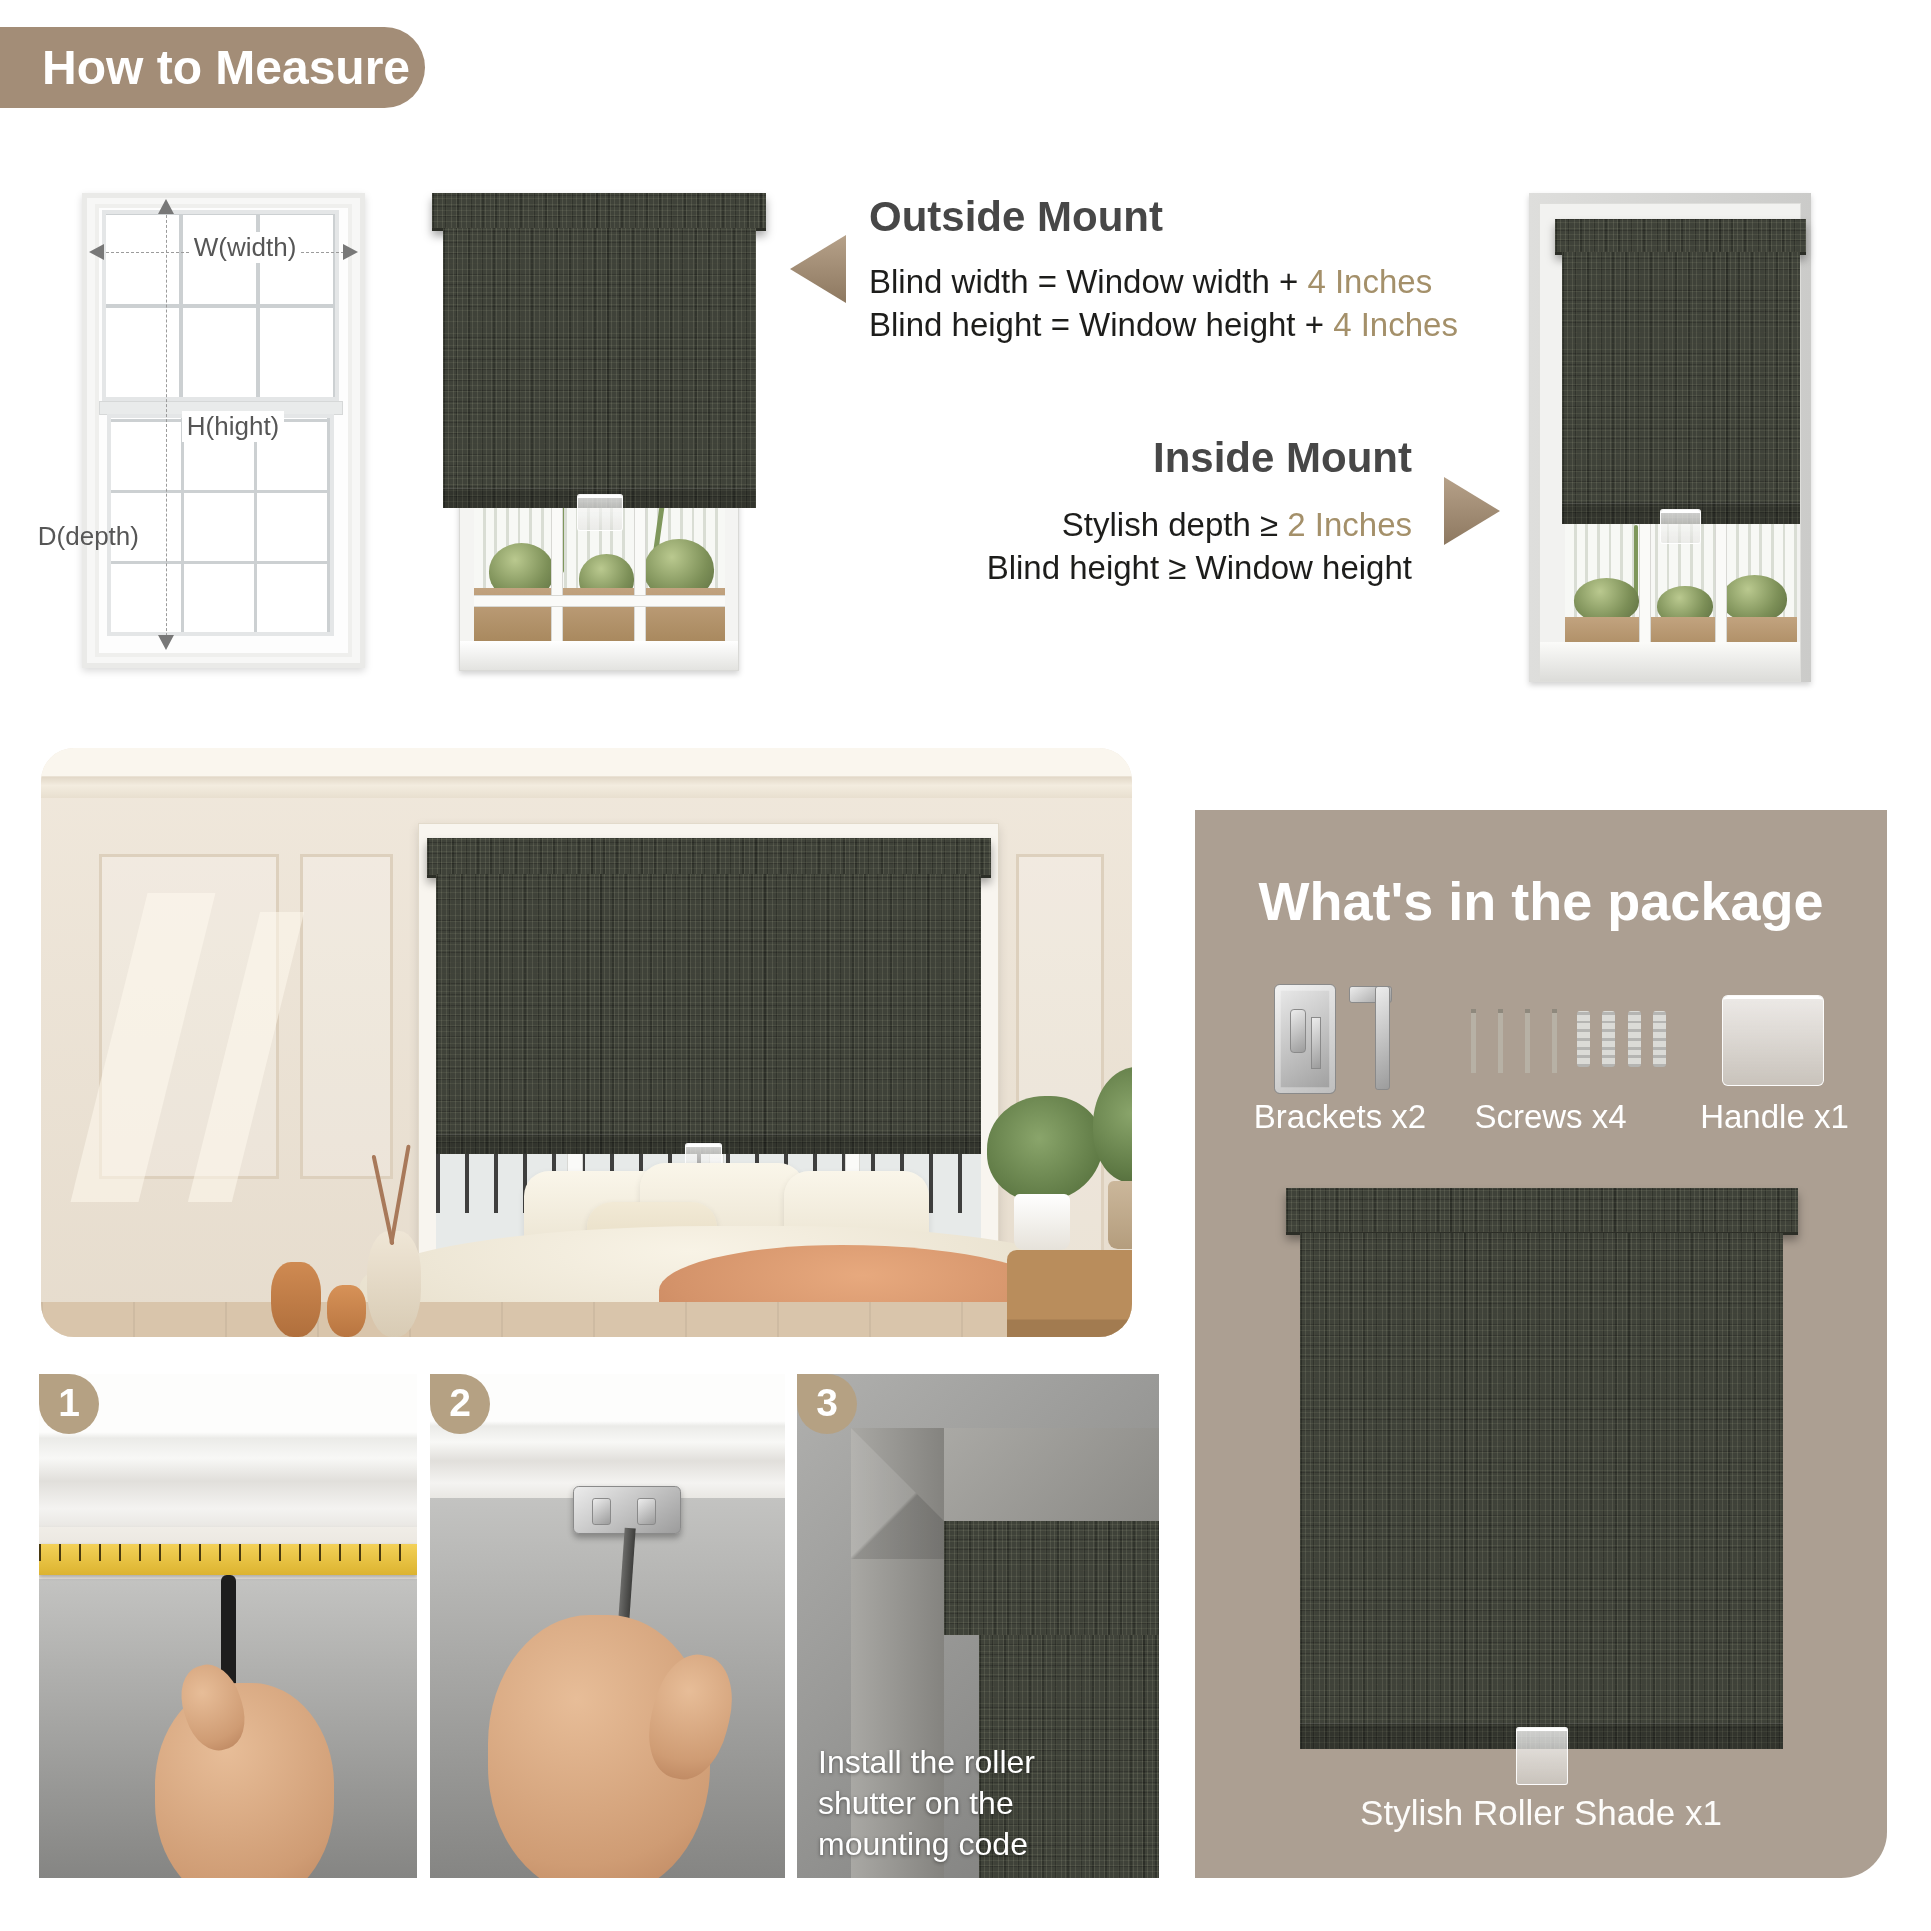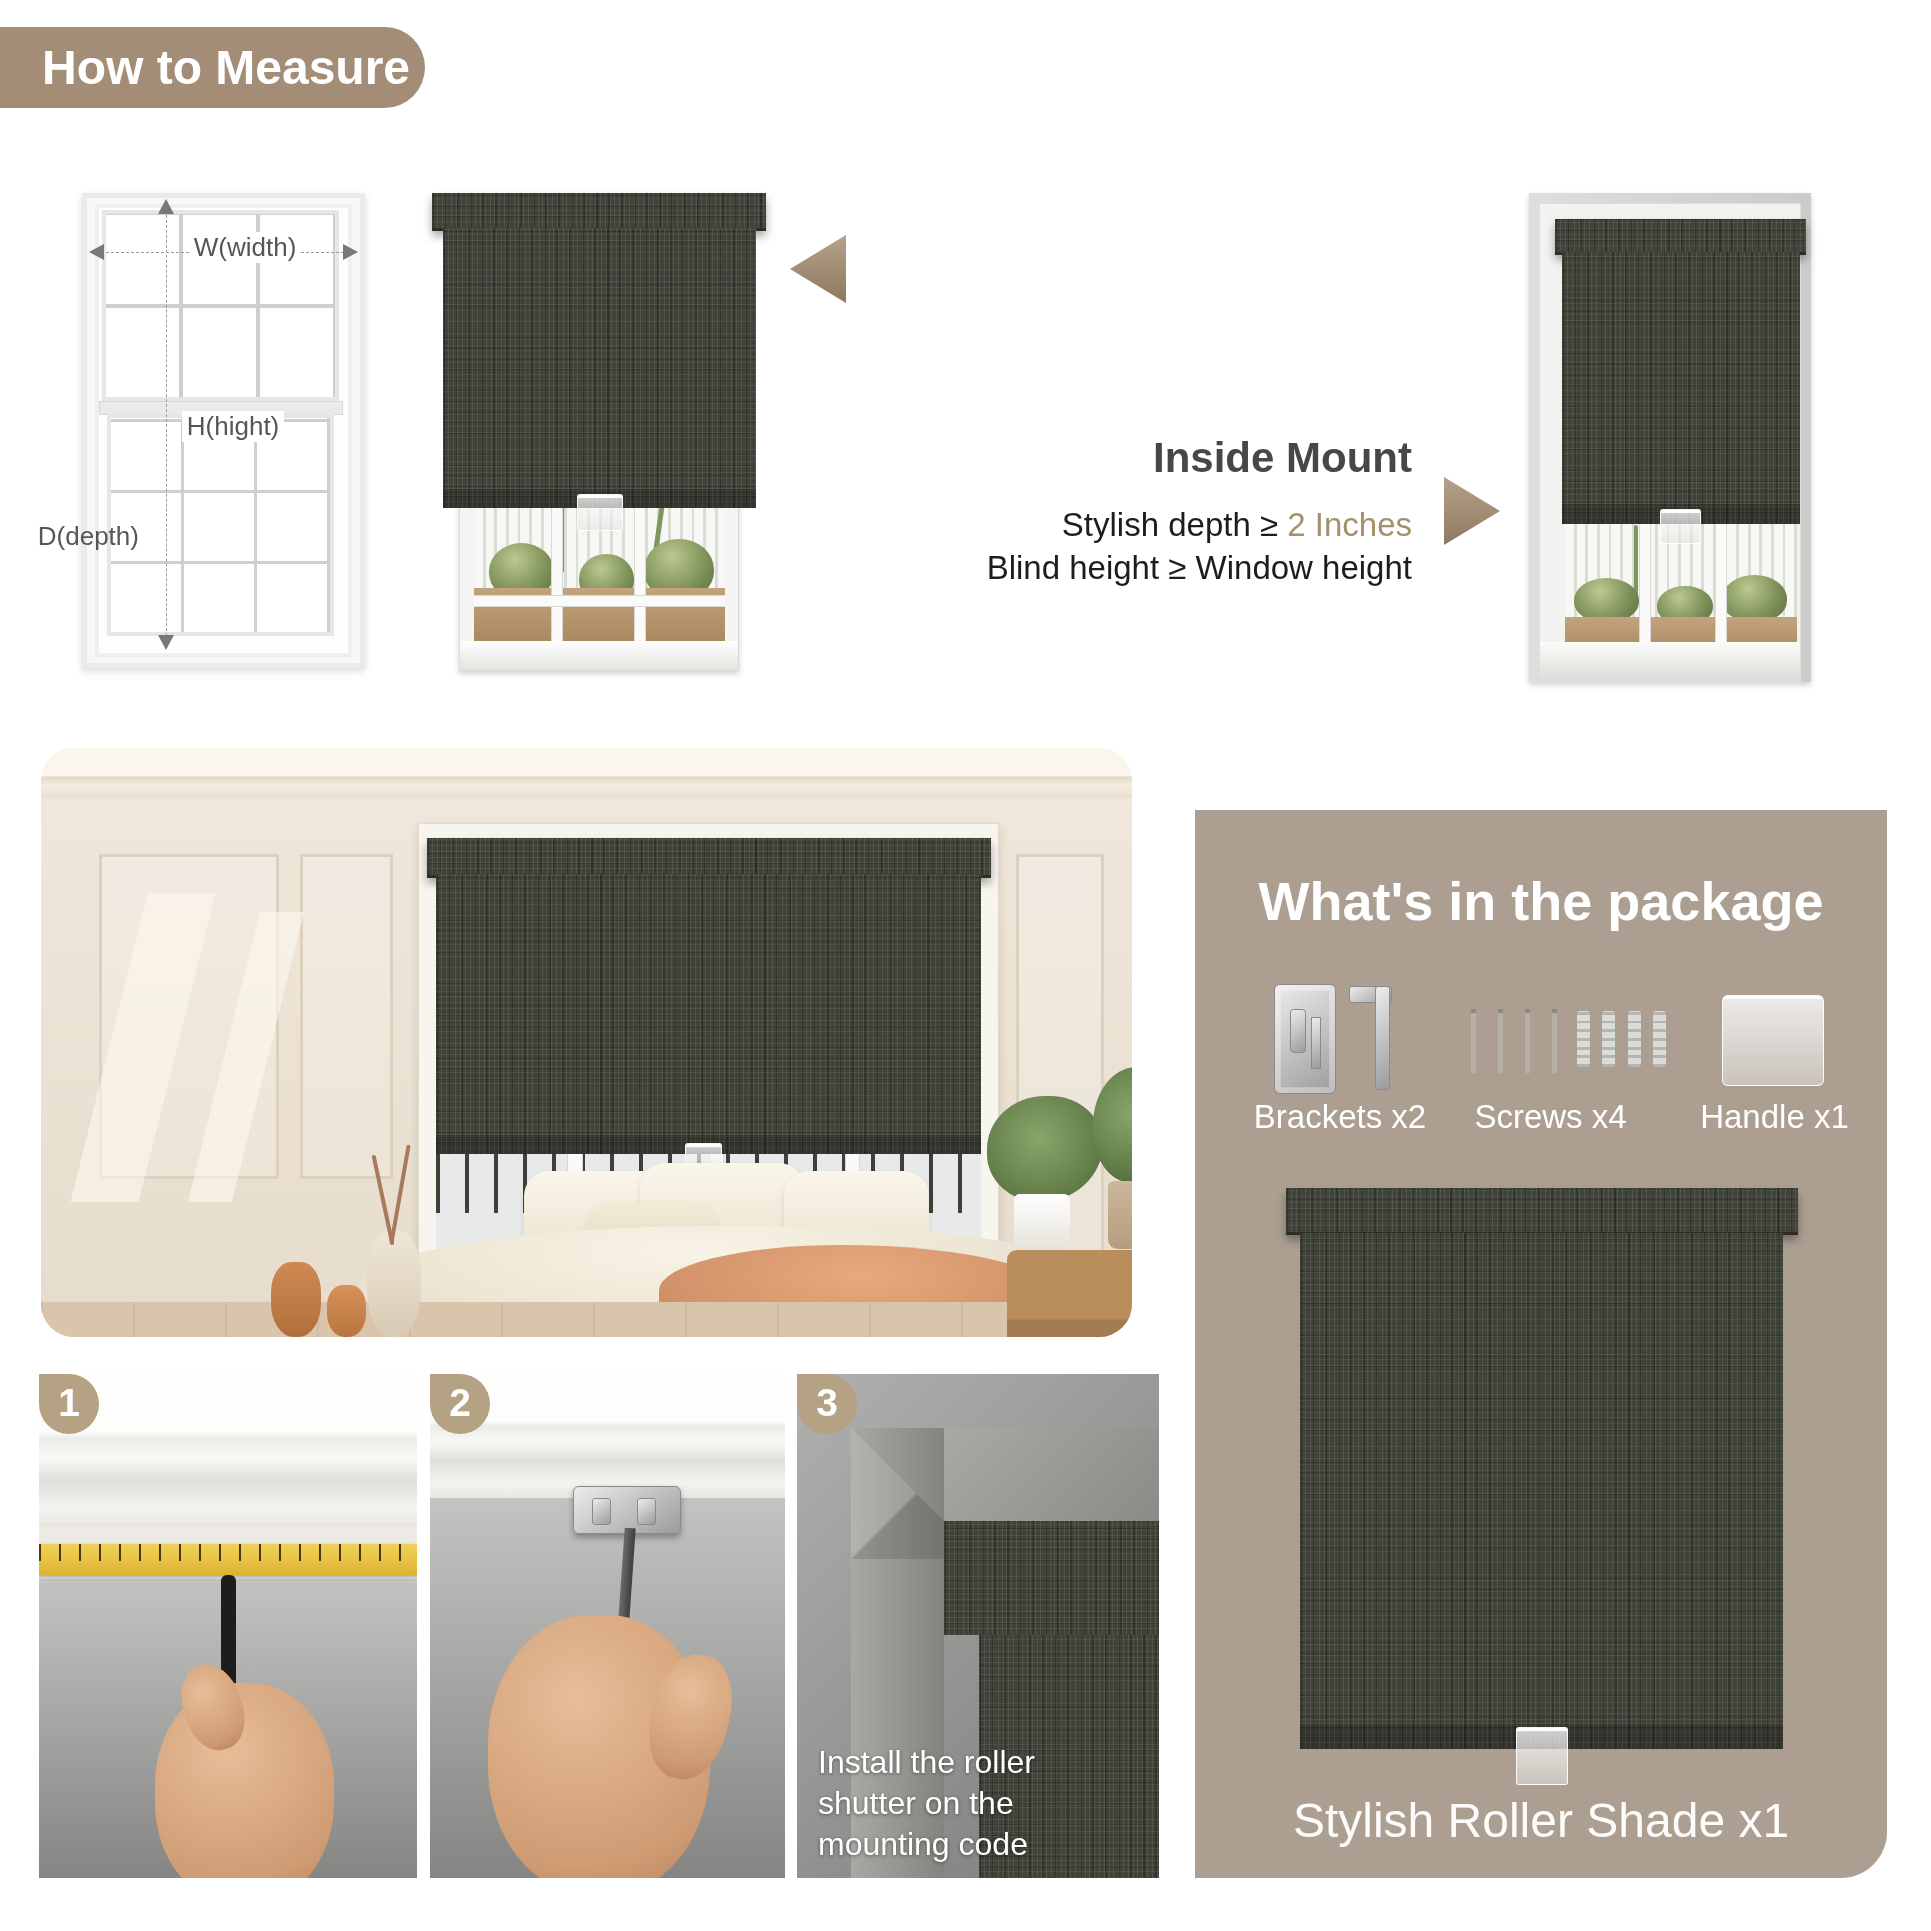--- a/index.html
+++ b/index.html
@@ -128,21 +128,21 @@
   .br-floor{position:absolute;left:0;bottom:0;width:100%;height:35px;
             background:#d9c5ab repeating-linear-gradient(90deg,rgba(0,0,0,0.05) 0 1.9px,rgba(0,0,0,0) 1.9px 92px);}
 
   
   .panel{position:absolute;left:1195px;top:810px;width:692px;height:1068px;background:#ac9f92;
          border-radius:0 0 46px 0;}
   .panel-title{position:absolute;left:0;top:60px;width:100%;text-align:center;color:#ffffff;
                font-size:54px;font-weight:bold;}
   .item-label{position:absolute;color:#ffffff;font-size:33px;text-align:center;top:288px;}
   .metal{background:linear-gradient(145deg,#ececec,#9c9c9c);border:1px solid #8a8a8a;}
-  .pk-caption{position:absolute;left:0;top:983px;width:100%;text-align:center;color:#fdfcfa;font-size:48px;}
+  .pk-caption{position:absolute;left:0;top:983px;width:100%;text-align:center;color:#fdfcfa;font-size:35px;}
   .pk-valance{position:absolute;left:91px;top:378px;width:512px;height:44px;}
   .pk-body{position:absolute;left:105px;top:423px;width:483px;height:516px;}
   .pk-body .shade-hem{height:25px;}
 
   
   .step{position:absolute;top:1374px;height:504px;overflow:hidden;background:#9a9a98;}
   .badge{position:absolute;left:0;top:0;width:60px;height:60px;background:#b5a183;
          border-radius:0 30px 30px 30px;color:#ffffff;font-size:39px;font-weight:bold;
          text-align:center;line-height:58px;z-index:5;}
   .caption{position:absolute;left:21px;bottom:13.5px;color:#ffffff;font-size:32px;line-height:1.28;
@@ -203,20 +203,25 @@
       <div class="ms-sill"></div>
     </div>
     <div class="ms-valance fabric valance"></div>
     <div class="ms-body fabric">
       <div class="shade-hem"></div>
     </div>
     <div class="handle" style="left:145px;top:301px;width:44px;height:35px;"></div>
   </div>
 
   <div class="arrow arrow-l" style="left:790px;top:235px;"></div>
+  <div class="outside-block">
+    <div class="mount-h">Outside Mount</div>
+    <div class="mount-line"><span>Blind width = Window width + </span><span class="accent">4 Inches</span></div>
+    <div class="mount-line"><span>Blind height = Window height + </span><span class="accent">4 Inches</span></div>
+  </div>
 
   <div class="inside-block">
     <div class="mount-h">Inside Mount</div>
     <div class="mount-line"><span>Stylish depth ≥ </span><span class="accent">2 Inches</span></div>
     <div class="mount-line"><span>Blind height ≥ Window height</span></div>
   </div>
   <div class="arrow arrow-r" style="left:1444px;top:477px;"></div>
 
   <div class="right-window">
     <div class="rw-frame">

